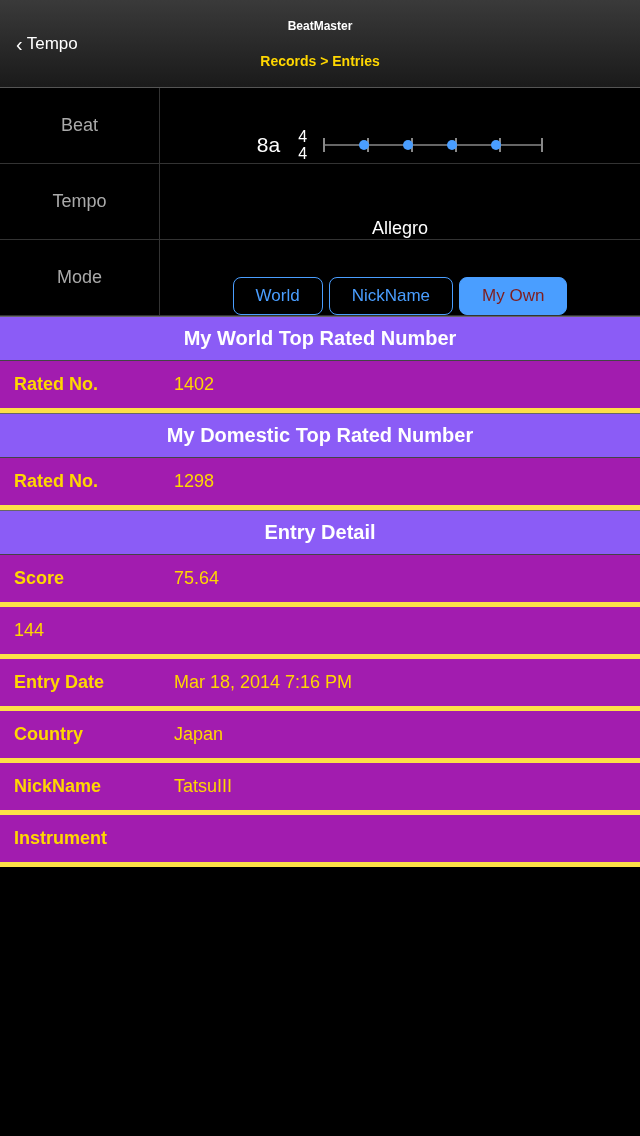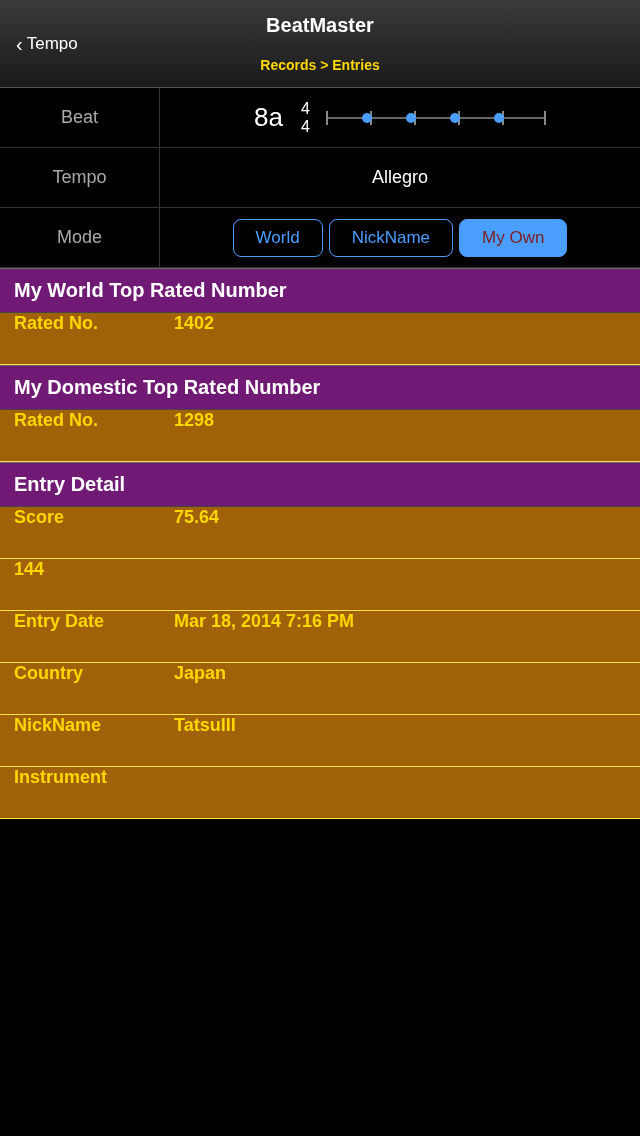--- a/index.html
+++ b/index.html
@@ -33,35 +33,35 @@
       color: #fff;
       font-size: 17px;
       cursor: pointer;
       padding: 8px;
     }
     #back-chevron {
       margin-right: 4px;
       font-size: 20px;
     }
     #nav-title {
-      font-size: 20px;
+      font-size: 12px;
       font-weight: bold;
       color: #fff;
     }
     #nav-subtitle {
       font-size: 14px;
       color: #FFD700;
       font-weight: bold;
       margin-top: 20px;
     }
     .form-row {
       display: flex;
-      align-items: center;
+      align-items: flex-end;
       border-bottom: 1px solid #333;
-      height: 60px;
+      height: 76px;
     }
     .form-label {
       width: 160px;
       min-width: 160px;
       text-align: center;
       color: #aaa;
       font-size: 18px;
       border-right: 1px solid #333;
       height: 100%;
       display: flex;
@@ -78,21 +78,21 @@
       padding: 0 12px;
     }
 
     
     .beat-value {
       display: flex;
       align-items: center;
       gap: 10px;
     }
     .beat-text {
-      font-size: 26px;
+      font-size: 21px;
       color: #fff;
       margin-right: 8px;
     }
     .time-sig {
       display: flex;
       flex-direction: column;
       align-items: center;
       font-size: 16px;
       color: #fff;
       line-height: 1.1;
@@ -113,48 +113,49 @@
       font-size: 17px;
       cursor: pointer;
     }
     .mode-btn.active {
       background: #4a9eff;
       color: #7f1d1d;
     }
 
     
     .section-header {
-      background: #701a75;
+      background: #8b5cf6;
       padding: 10px 14px;
       font-size: 20px;
       font-weight: bold;
       color: #fff;
       border-top: 1px solid #666;
       border-bottom: 1px solid #444;
+      text-align: center;
     }
 
     
     .data-row {
       display: flex;
-      align-items: flex-start;
-      border-bottom: 1px solid #fde047;
+      align-items: center;
+      border-bottom: 5px solid #fde047;
       min-height: 52px;
       padding: 0 14px;
-      background: #a16207;
+      background: #a21caf;
     }
     .data-key {
       color: #FFD700;
       font-size: 18px;
       font-weight: bold;
       min-width: 160px;
     }
     .data-val {
       color: #FFD700;
       font-size: 18px;
-      font-weight: bold;
+      font-weight: normal;
     }
 
     
     .bottom-space {
       height: 200px;
       background: #000;
     }
   </style>
 </head>
 <body>

